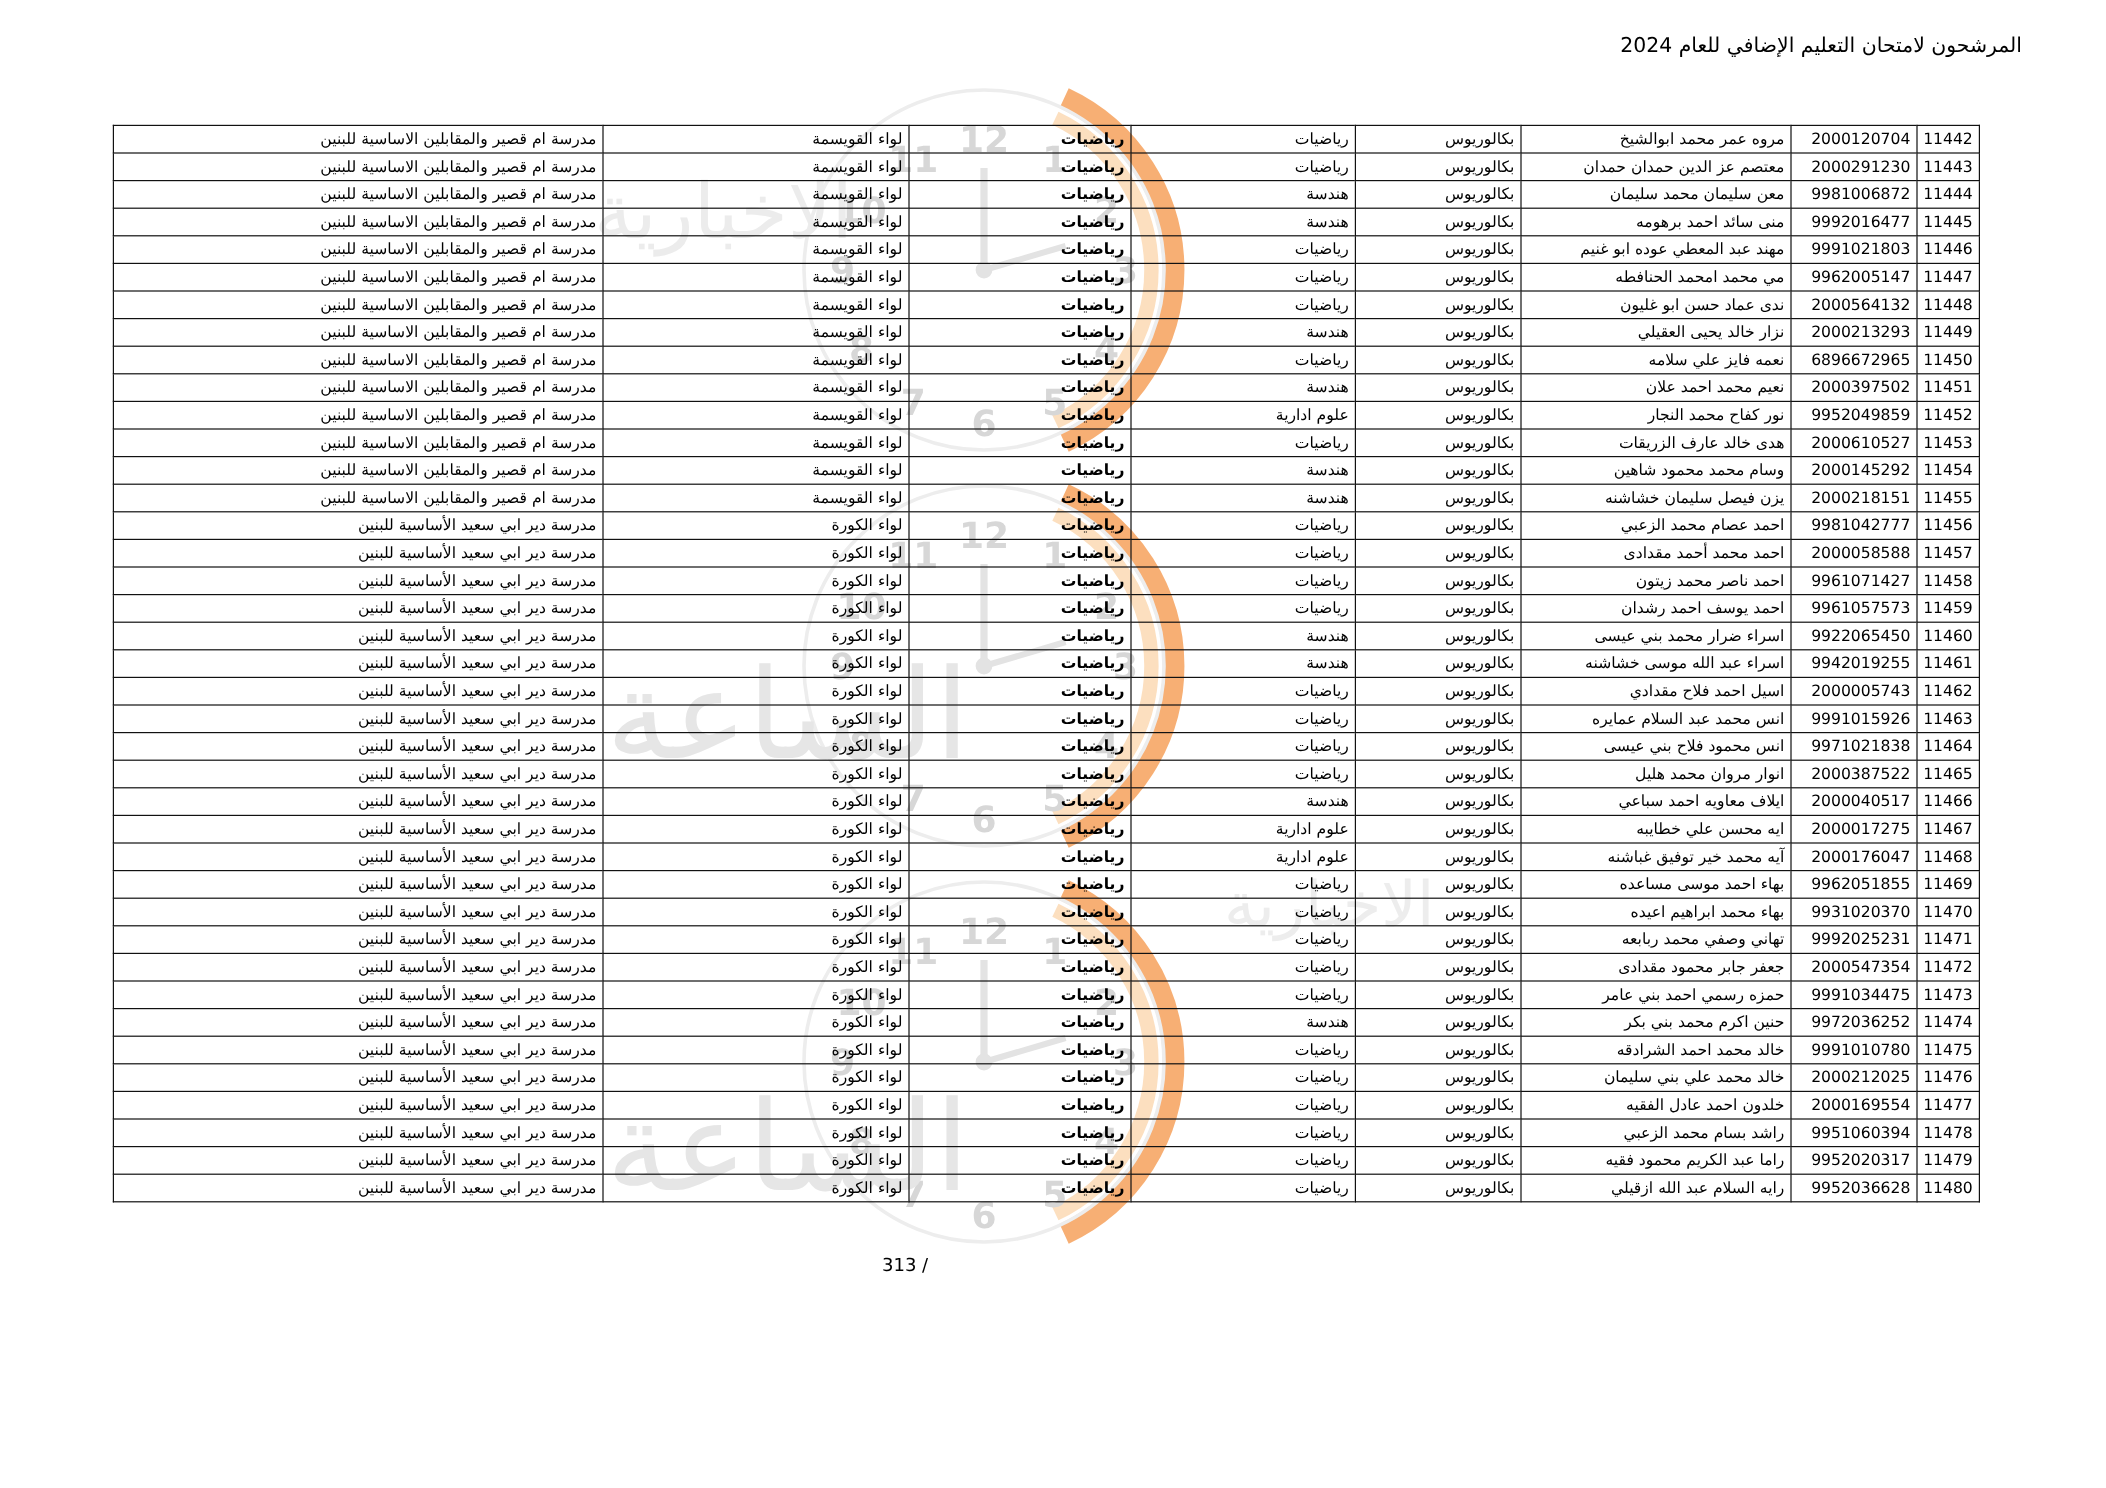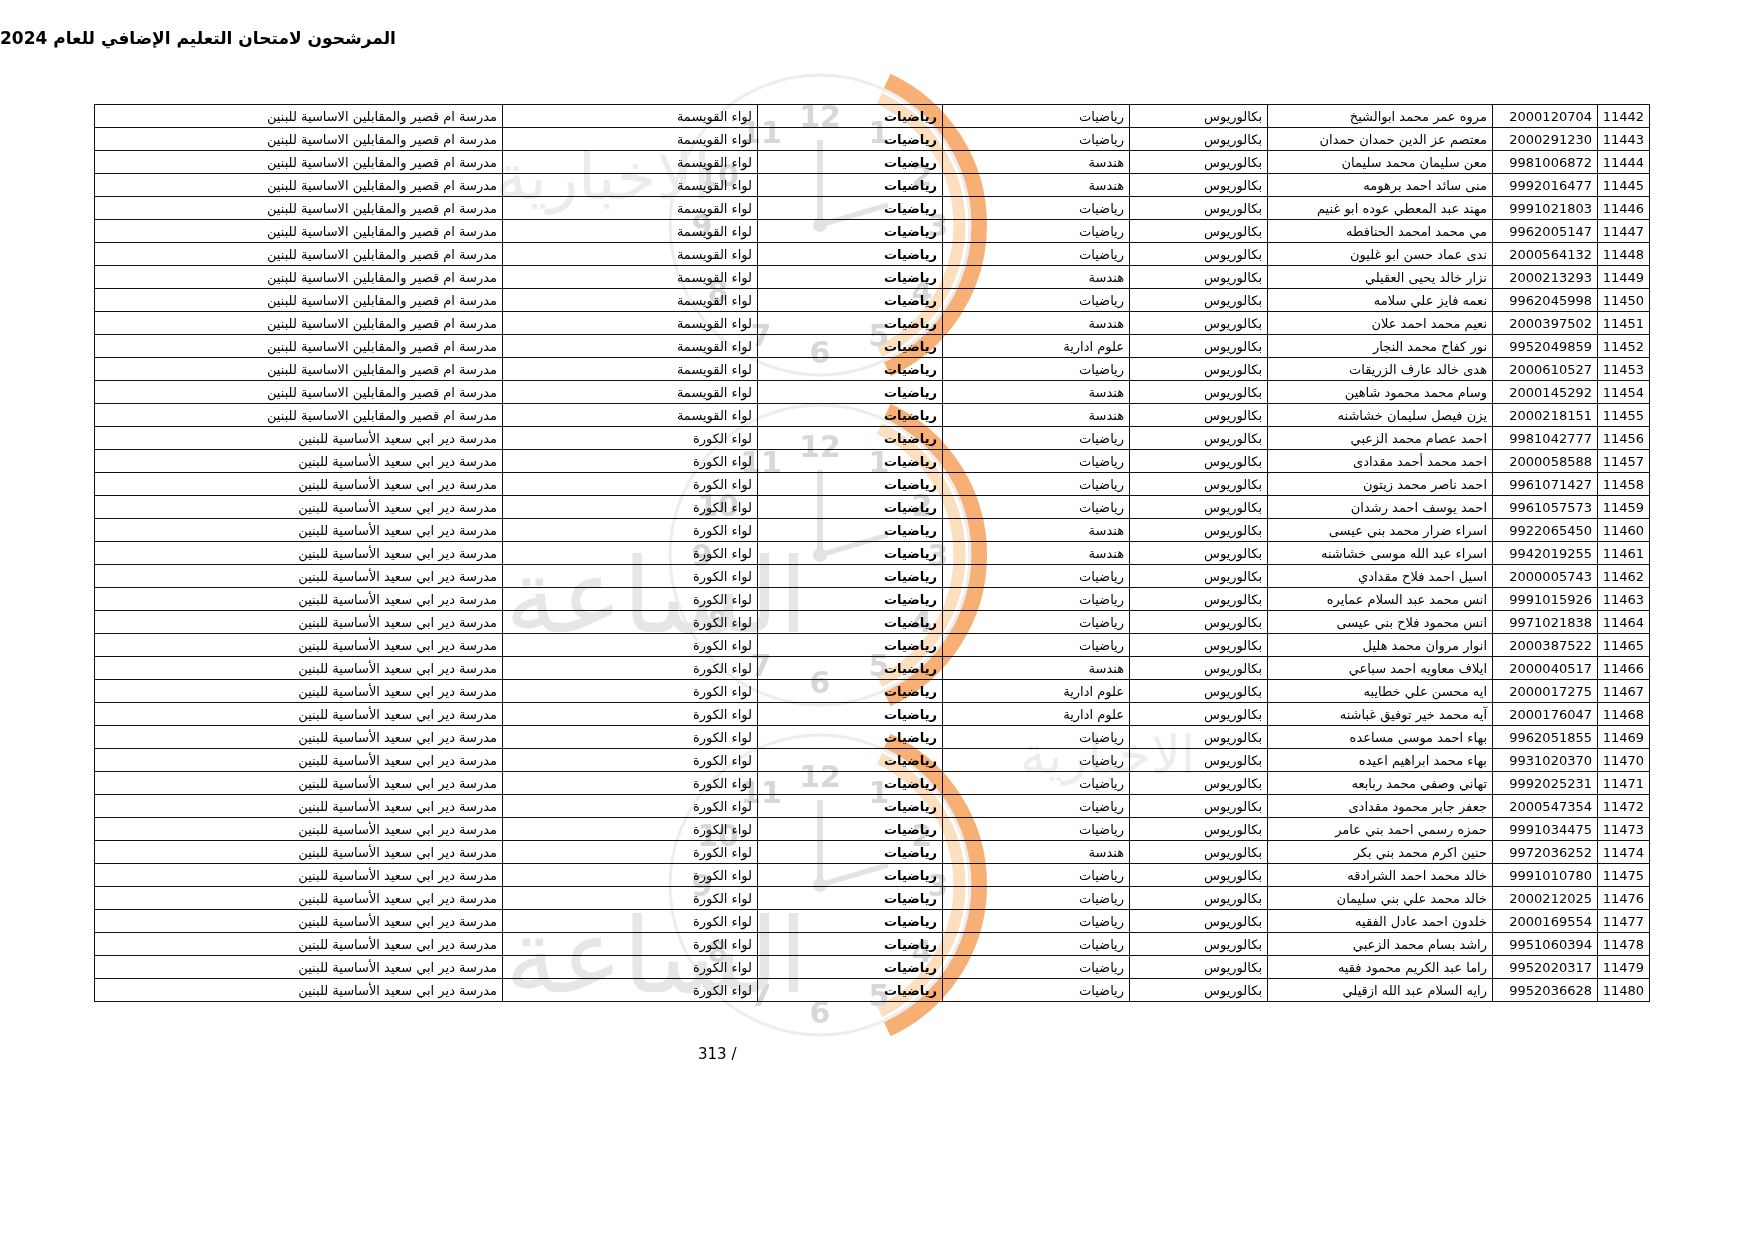--- a/index.html
+++ b/index.html
@@ -24,22 +24,22 @@
     white-space:nowrap;
   }
   .ghost.g1{left:495px;top:140px;font-size:64px;color:#ececec;}
   .ghost.g2{left:505px;top:535px;font-size:104px;color:#e6e6e6;}
   .ghost.g3{left:1020px;top:725px;font-size:52px;color:#ededed;}
   .ghost.g4{left:505px;top:895px;font-size:104px;color:#e6e6e6;}
   
   .content{position:absolute;inset:0;z-index:1;}
   .doc-title{
     position:absolute;top:28px;left:0;right:70px;
-    text-align:left;
-    font-size:17px;font-weight:bold;color:#000;
+    text-align:right;
+    font-size:17px;font-weight:normal;color:#000;
     direction:rtl;
   }
   table.cand{
     position:absolute;top:104px;right:105px;
     width:1555px;
     border-collapse:collapse;
     table-layout:fixed;
     direction:rtl;
     background:transparent;
   }
@@ -51,21 +51,21 @@
     line-height:1;
     color:#000;
     text-align:right;
     vertical-align:middle;
     white-space:nowrap;
     overflow:hidden;
   }
   td.c-serial,td.c-nat{font-size:14px;padding-left:4px;}
   td.c-subject{font-weight:bold;}
   .page-num{
-    position:absolute;top:1045px;left:698px;
+    position:absolute;top:1045px;left:735px;
     font-size:15px;color:#000;
     direction:ltr;
     text-align:right;
   }
 </style>
 </head>
 <body>
 
 <div class="wm-layer">
   <svg class="clock c1" viewBox="0 0 340 340">
@@ -224,21 +224,21 @@
           <td class="c-nat">2000213293</td>
           <td class="c-name">نزار خالد يحيى العقيلي</td>
           <td class="c-degree">بكالوريوس</td>
           <td class="c-spec">هندسة</td>
           <td class="c-subject">رياضيات</td>
           <td class="c-dir">لواء القويسمة</td>
           <td class="c-school">مدرسة ام قصير والمقابلين الاساسية للبنين</td>
         </tr>
         <tr>
           <td class="c-serial">11450</td>
-          <td class="c-nat">9962045998</td>
+          <td class="c-nat">6896672965</td>
           <td class="c-name">نعمه فايز علي سلامه</td>
           <td class="c-degree">بكالوريوس</td>
           <td class="c-spec">رياضيات</td>
           <td class="c-subject">رياضيات</td>
           <td class="c-dir">لواء القويسمة</td>
           <td class="c-school">مدرسة ام قصير والمقابلين الاساسية للبنين</td>
         </tr>
         <tr>
           <td class="c-serial">11451</td>
           <td class="c-nat">2000397502</td>

